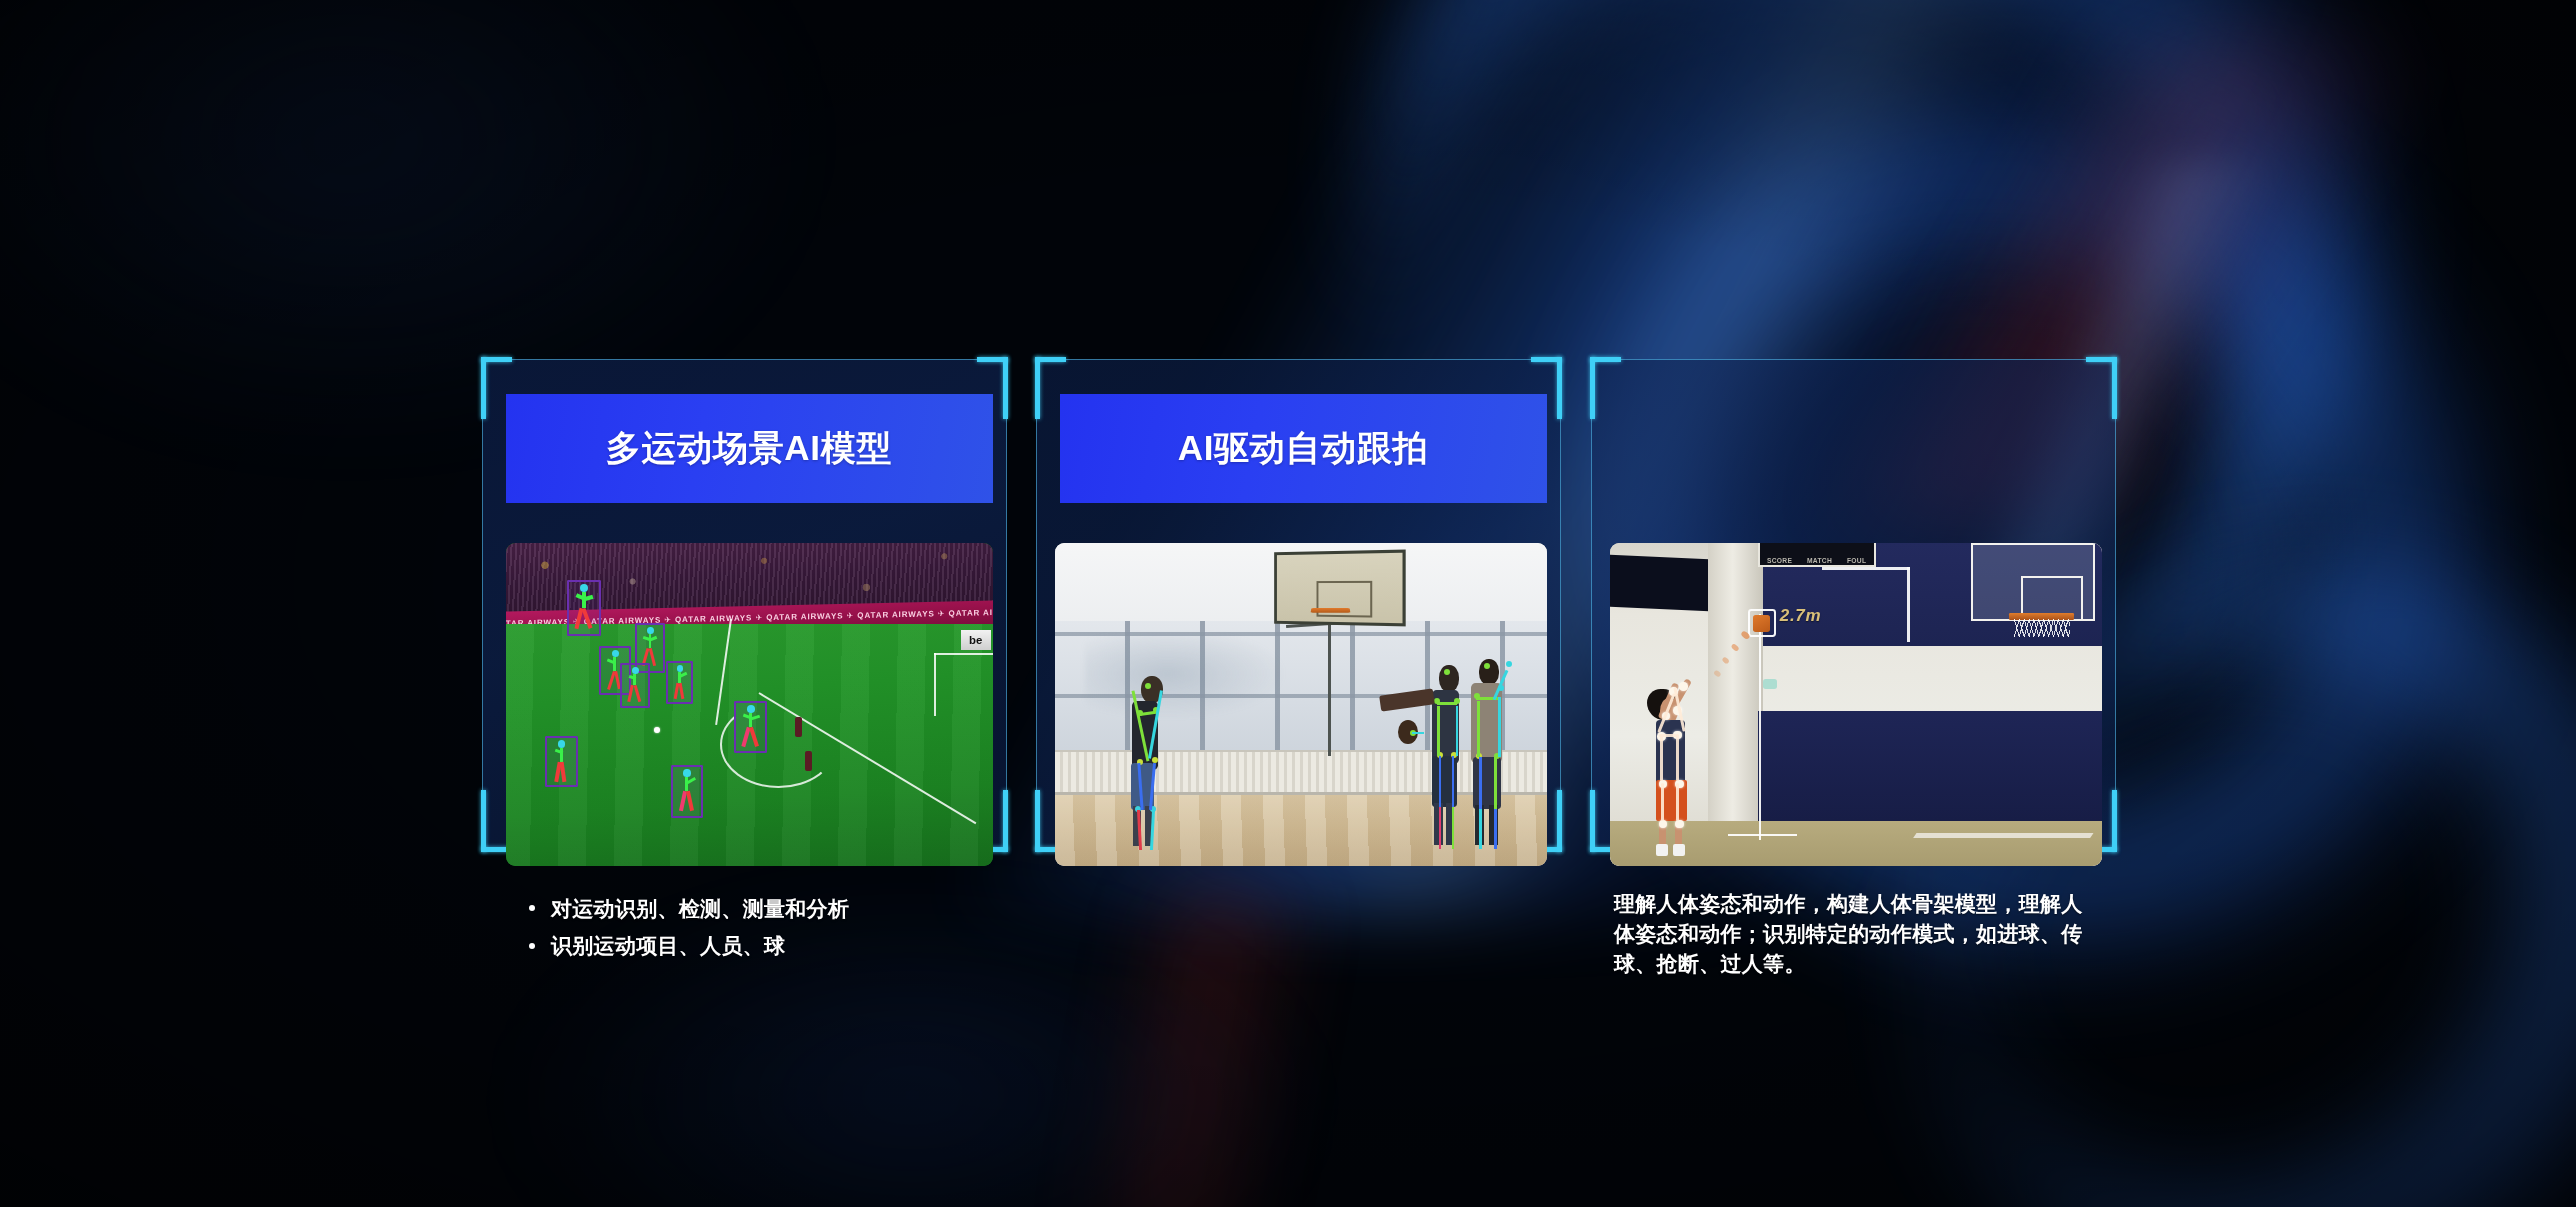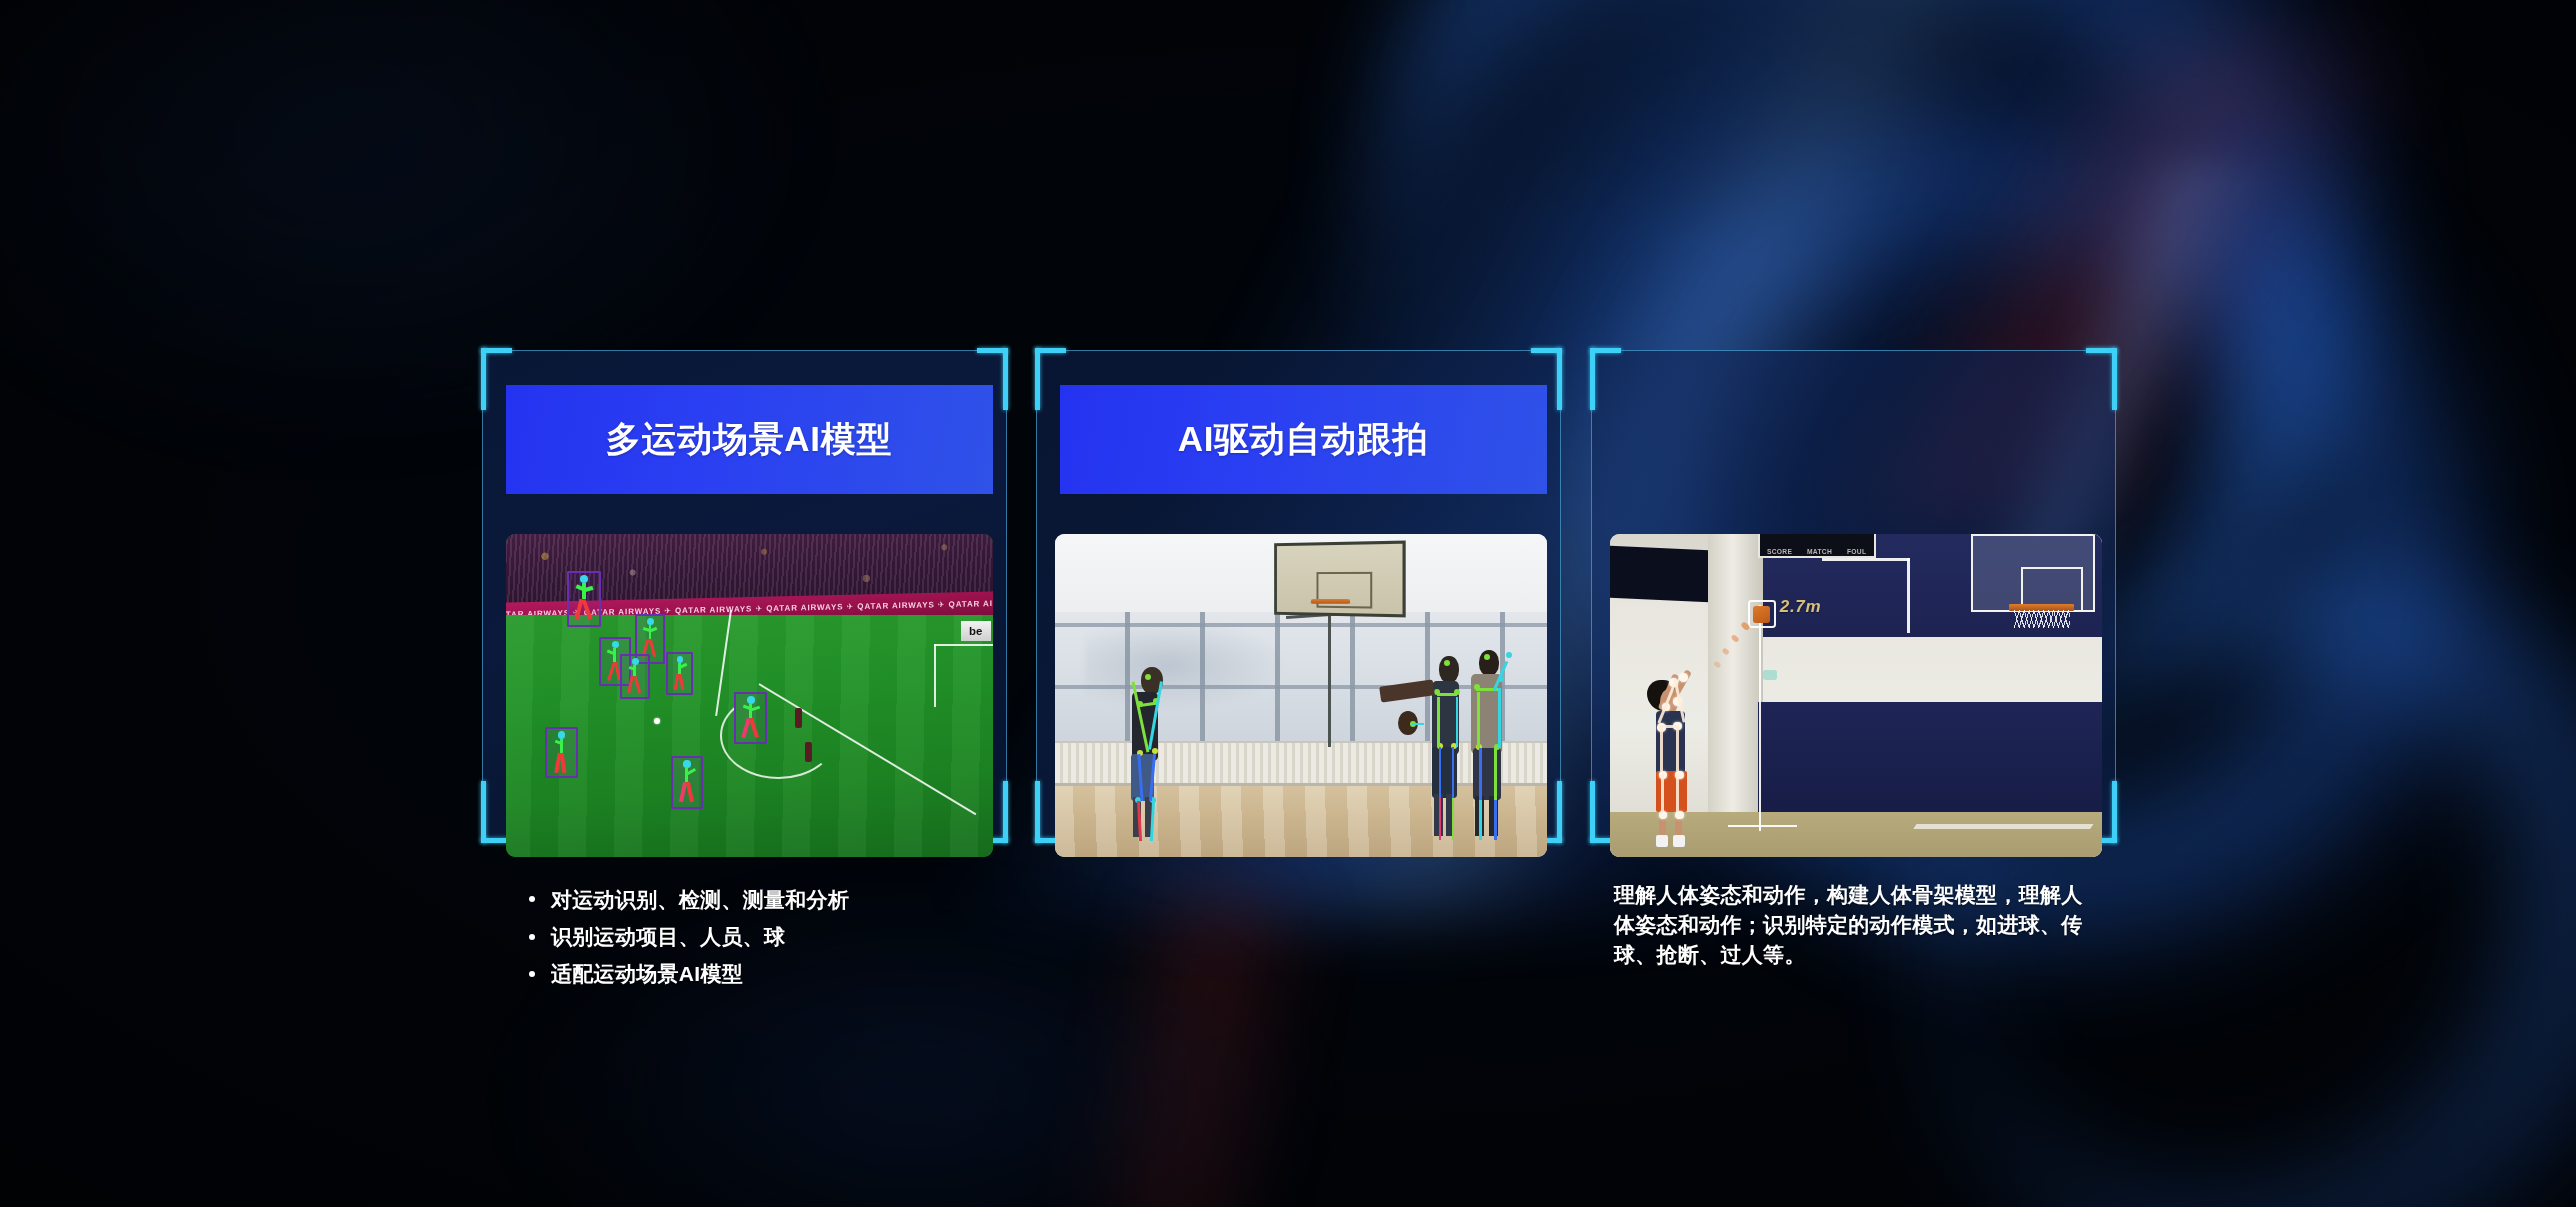--- a/index.html
+++ b/index.html
@@ -58,21 +58,21 @@
   .sw-i { 
     left:1664px; top:161px; width:792px; height:657px;
     background:linear-gradient(112deg, rgba(0,0,0,0) 44%, rgba(130,186,255,.32) 51%, rgba(0,0,0,0) 58%);
     filter:blur(17.4px); border-radius:0;
   }
   .vig { position:absolute; inset:0; background:radial-gradient(ellipse at 52% 48%, rgba(0,0,0,0) 42%, rgba(0,0,0,.55) 100%); }
 
   
   #cards { position:absolute; left:0; top:0; width:2576px; height:1208px; }
 
-  .card { position:absolute; top:350px; width:525px; height:491px; }
+  .card { position:absolute; top:359px; width:525px; height:491px; }
   .card.c1 { left:482px; }
   .card.c2 { left:1036px; }
   .card.c3 { left:1591px; }
 
   .panel {
     position:absolute; inset:0;
     background:linear-gradient(160deg, rgba(11,26,62,.86) 0%, rgba(13,32,74,.78) 45%, rgba(10,26,62,.70) 100%);
   }
   .card.c2 .panel { background:linear-gradient(160deg, rgba(11,28,66,.72) 0%, rgba(14,36,82,.62) 50%, rgba(10,26,62,.58) 100%); }
   .card.c3 .panel { background:linear-gradient(160deg, rgba(14,34,80,.58) 0%, rgba(18,46,104,.48) 50%, rgba(12,30,72,.46) 100%); }
@@ -466,21 +466,20 @@
           </div>
         </div>
         <div class="sc-be">be</div>
       </div>
     </div>
 
     <div class="body-txt">
       <ul class="bul">
         <li>对运动识别、检测、测量和分析</li>
         <li>识别运动项目、人员、球</li>
-        <li>适配运动场景AI模型</li>
       </ul>
     </div>
   </div>
 
   <div class="card c2">
     <div class="panel"></div>
     <div class="edge top"></div>
     <div class="edge bottom"></div>
     <div class="edge left"></div>
     <div class="edge right"></div>

